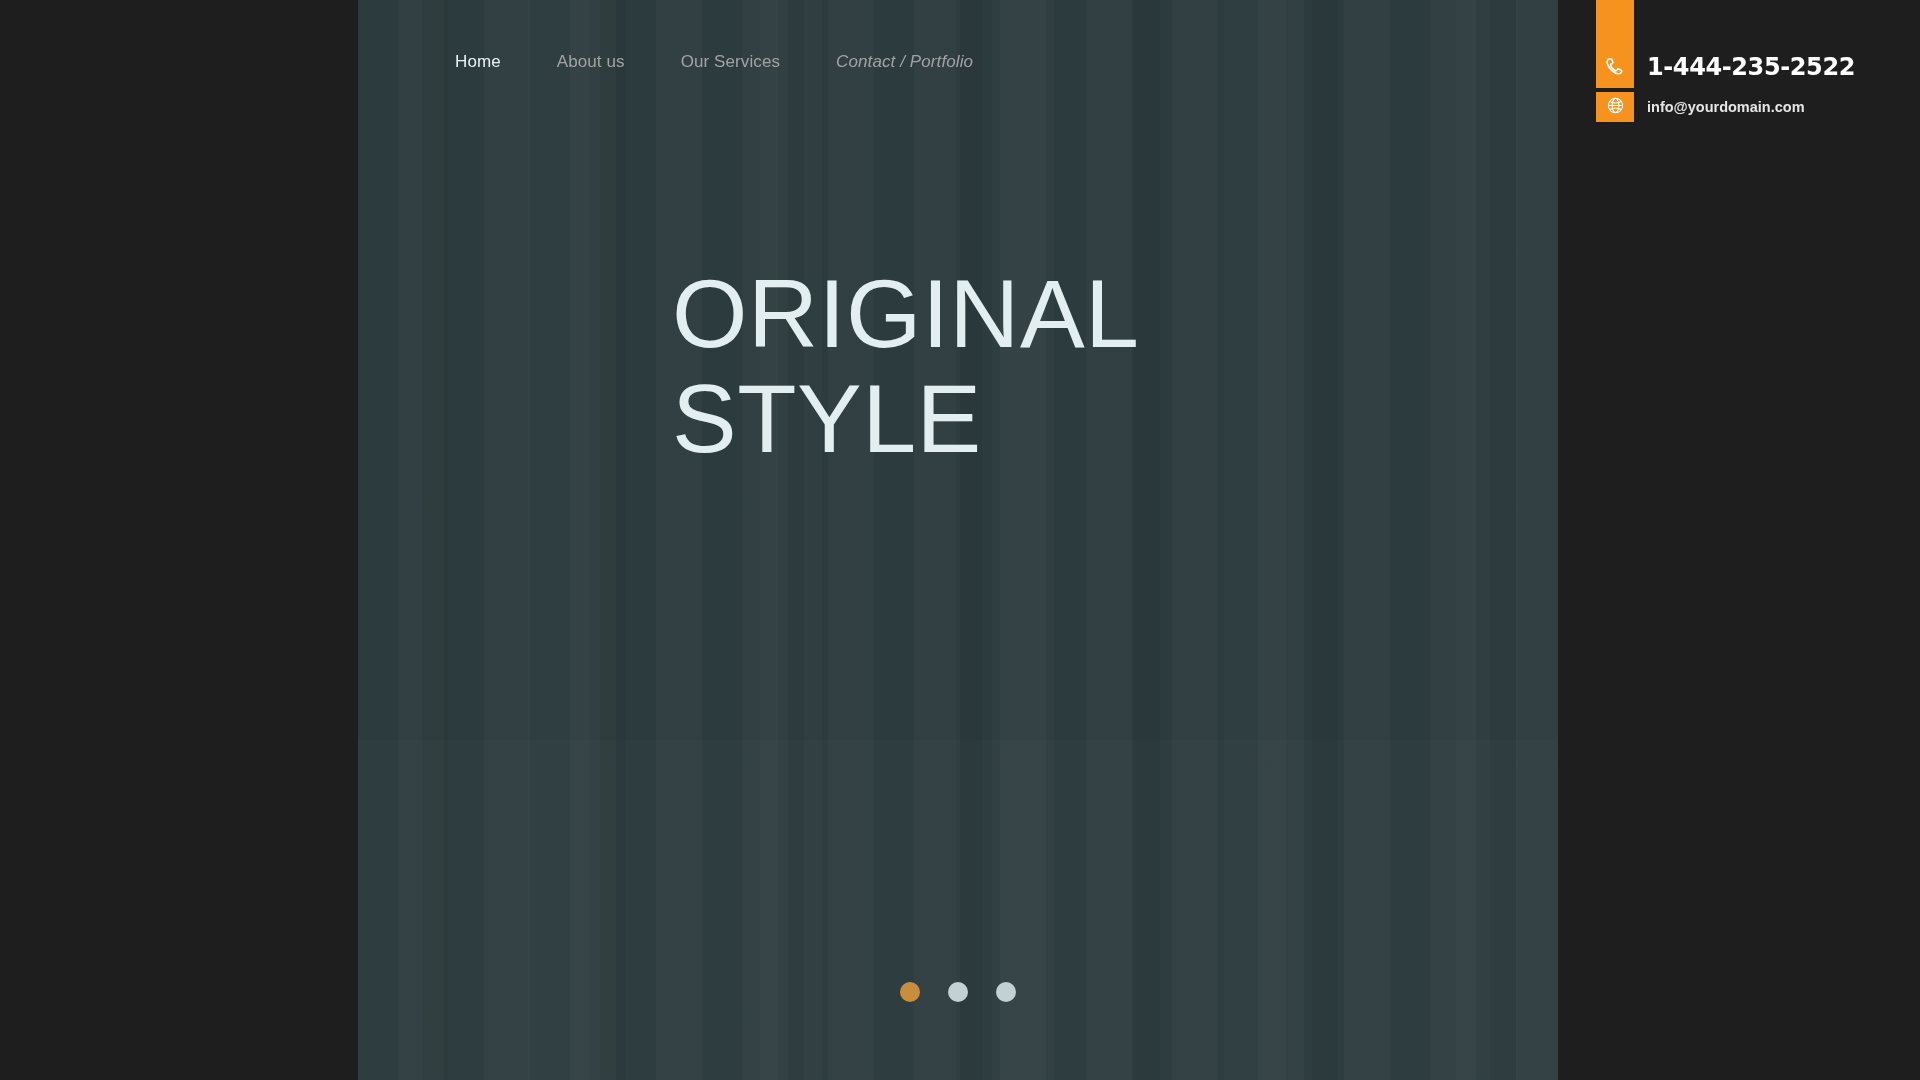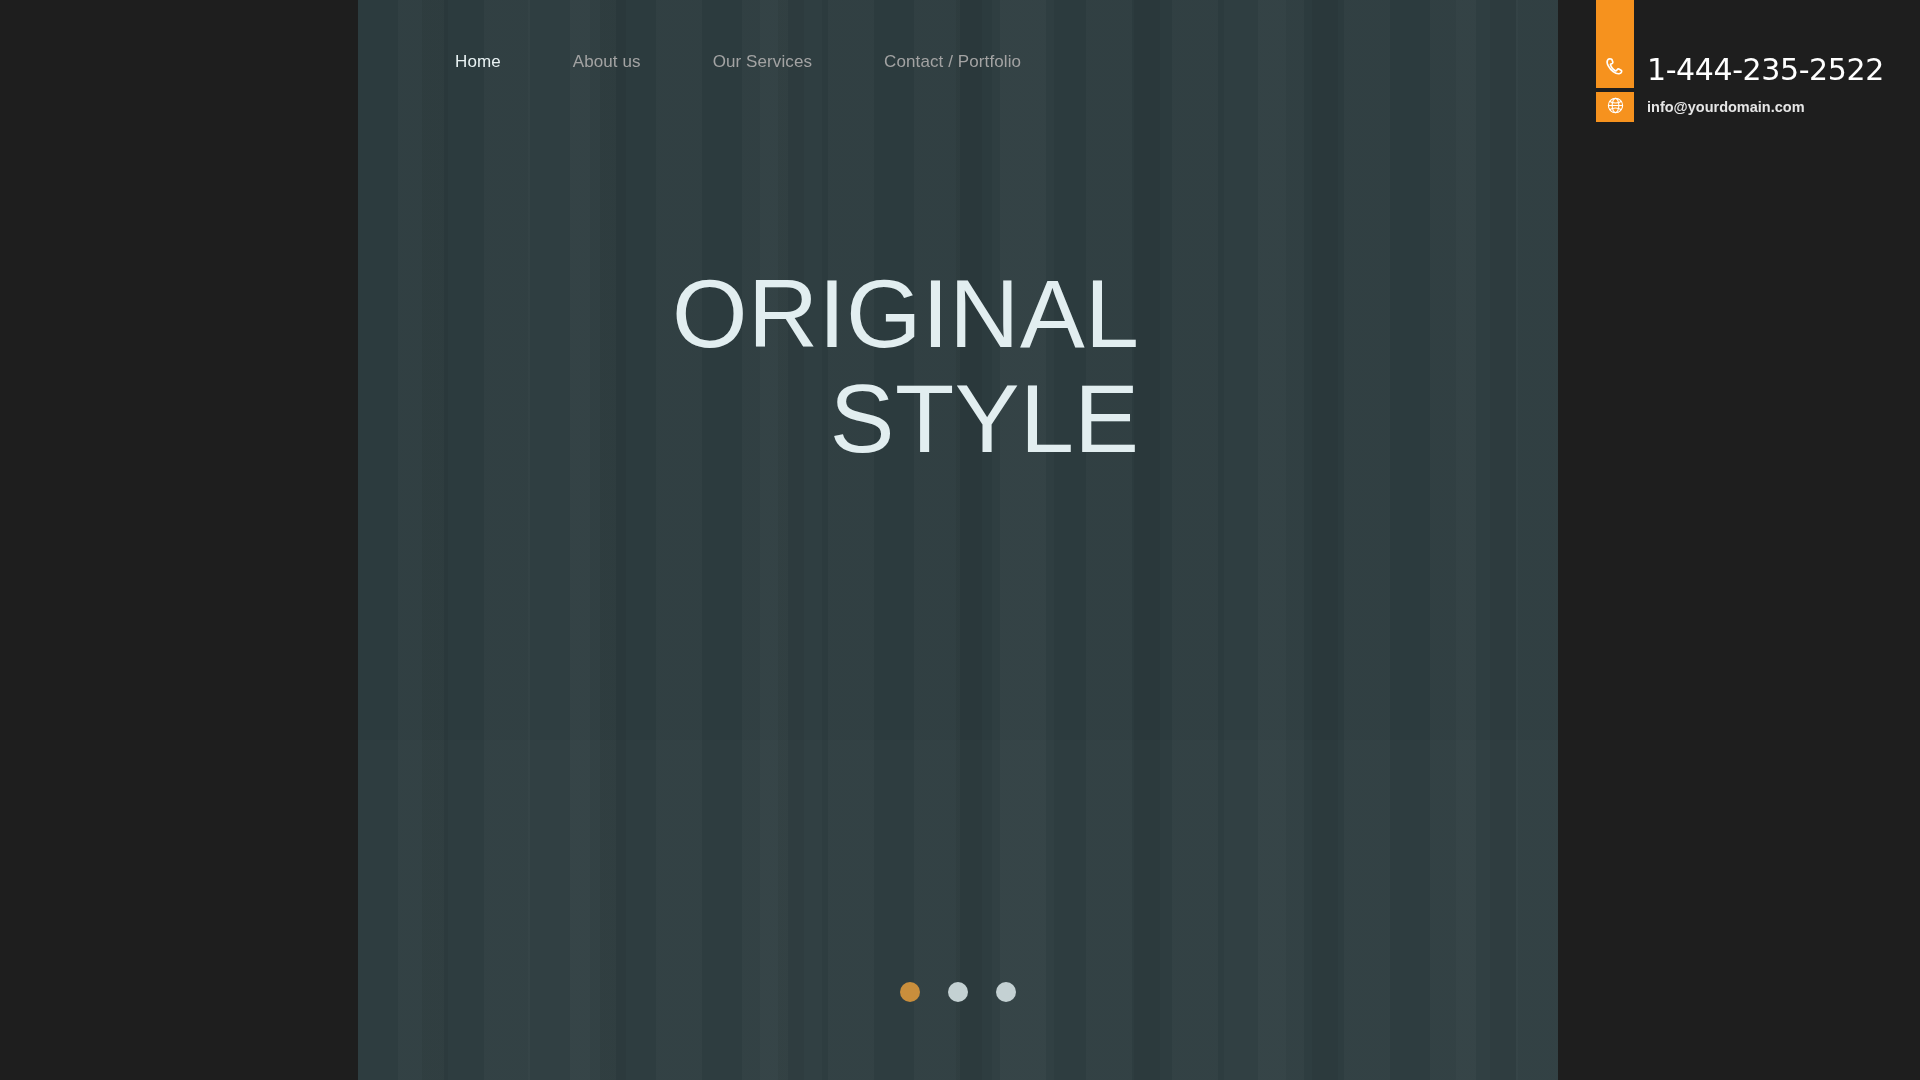--- a/index.html
+++ b/index.html
@@ -148,35 +148,35 @@
   .logo-mid .bar-top { top: -11px; }
   .logo-mid .bar-bot { bottom: -11px; }
 
   
   .nav {
     position: absolute;
     left: 455px;
     top: 48px;
     display: flex;
     align-items: flex-end;
-    gap: 16px;
+    gap: 0px;
     z-index: 8;
   }
   .nav-item {
     font-family: "Liberation Sans", sans-serif;
     font-size: 17px;
     font-weight: 400;
     color: #a3a3a3;
     letter-spacing: 0.1px;
     padding: 4px 0;
     margin-right: 56px;
     cursor: pointer;
     white-space: nowrap;
   }
-  .nav-item:last-child { margin-right: 0; }
+  .nav-item:last-child { margin-right: 0; font-style: italic; }
   .nav-item.active {
     color: #e9f2f3;
   }
 
   
   .contact {
     position: absolute;
     left: 1596px;
     top: 0;
     z-index: 9;
@@ -204,22 +204,22 @@
     background: #f6921e;
     display: flex;
     align-items: center;
     justify-content: center;
   }
   .phone-text {
     position: absolute;
     left: 51px;
     top: 55px;
     font-family: "DejaVu Sans", sans-serif;
-    font-size: 30px;
-    font-weight: 400;
+    font-size: 24px;
+    font-weight: 700;
     color: #ffffff;
     letter-spacing: -0.4px;
     white-space: nowrap;
     line-height: 1;
   }
   .email-text {
     position: absolute;
     left: 51px;
     top: 100px;
     font-family: "Liberation Sans", sans-serif;
@@ -229,21 +229,20 @@
     white-space: nowrap;
     line-height: 1;
   }
 
   
   .hero-text {
     position: absolute;
     left: 672px;
     top: 262px;
     z-index: 5;
-    text-align: right;
   }
   .hero-title {
     font-family: "Liberation Sans", sans-serif;
     font-size: 97px;
     font-weight: 400;
     color: #e2eef0;
     line-height: 1.08;
     letter-spacing: 0.5px;
     margin: 0;
     white-space: pre-line;

